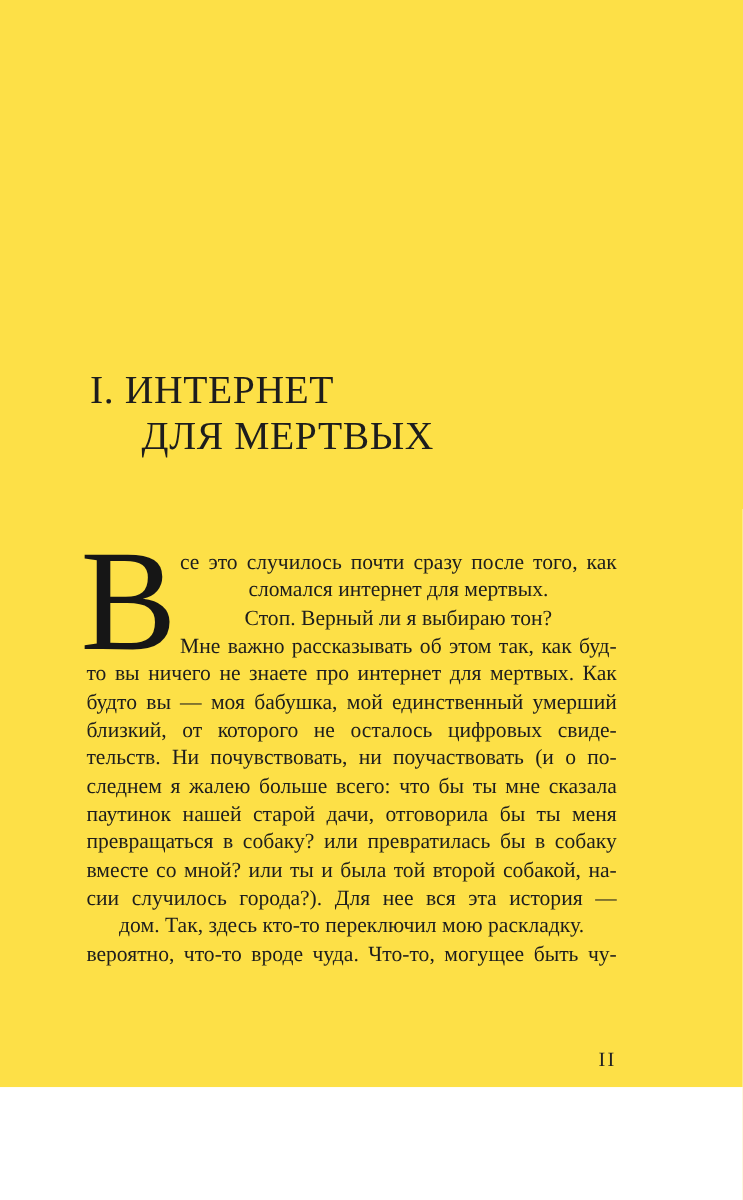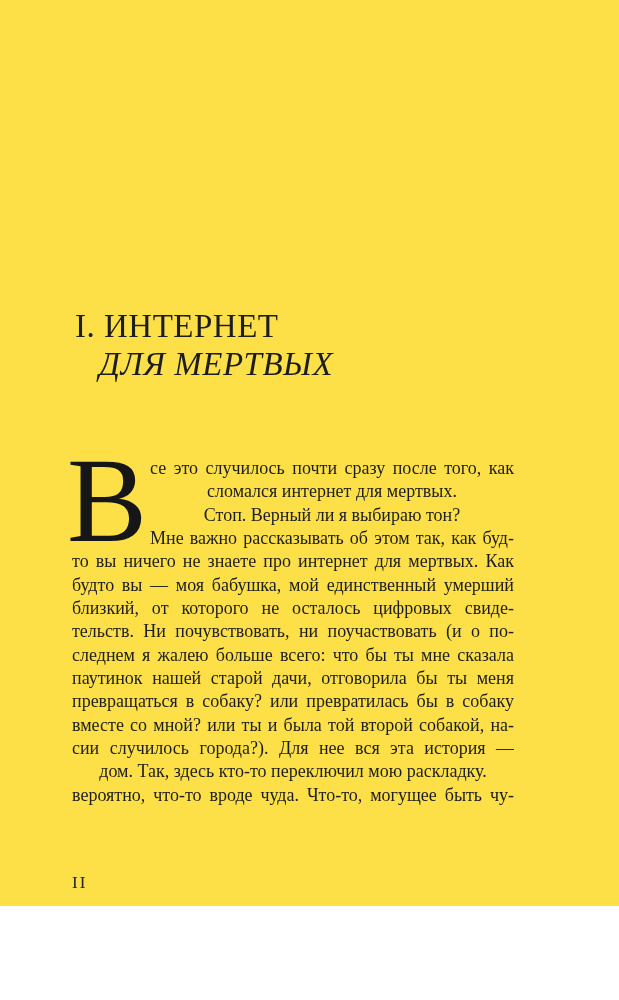--- a/index.html
+++ b/index.html
@@ -20,22 +20,21 @@
     position: absolute;
     left: 75px;
     top: 307px;
     font-size: 33px;
     line-height: 38px;
     letter-spacing: 0.5px;
     font-weight: 400;
     white-space: nowrap;
   }
   .chapter-heading .line2 {
-    margin-left: 24px;
-    font-style: italic;
+    margin-left: 43px;
   }
   .body-block {
     position: absolute;
     left: 72px;
     top: 457px;
     width: 442px;
     font-size: 18px;
     line-height: 23.33px;
   }
   .dropcap-spacer {
@@ -67,21 +66,21 @@
     height: 0;
   }
   .l.end {
     text-align: center;
   }
   .page-number {
     position: absolute;
     left: 72px;
     top: 871px;
     width: 442px;
-    text-align: left;
+    text-align: right;
     font-size: 17px;
     line-height: 24px;
     letter-spacing: 2px;
     color: #222222;
   }
 </style>
 </head>
 <body>
 
 <div class="page">

